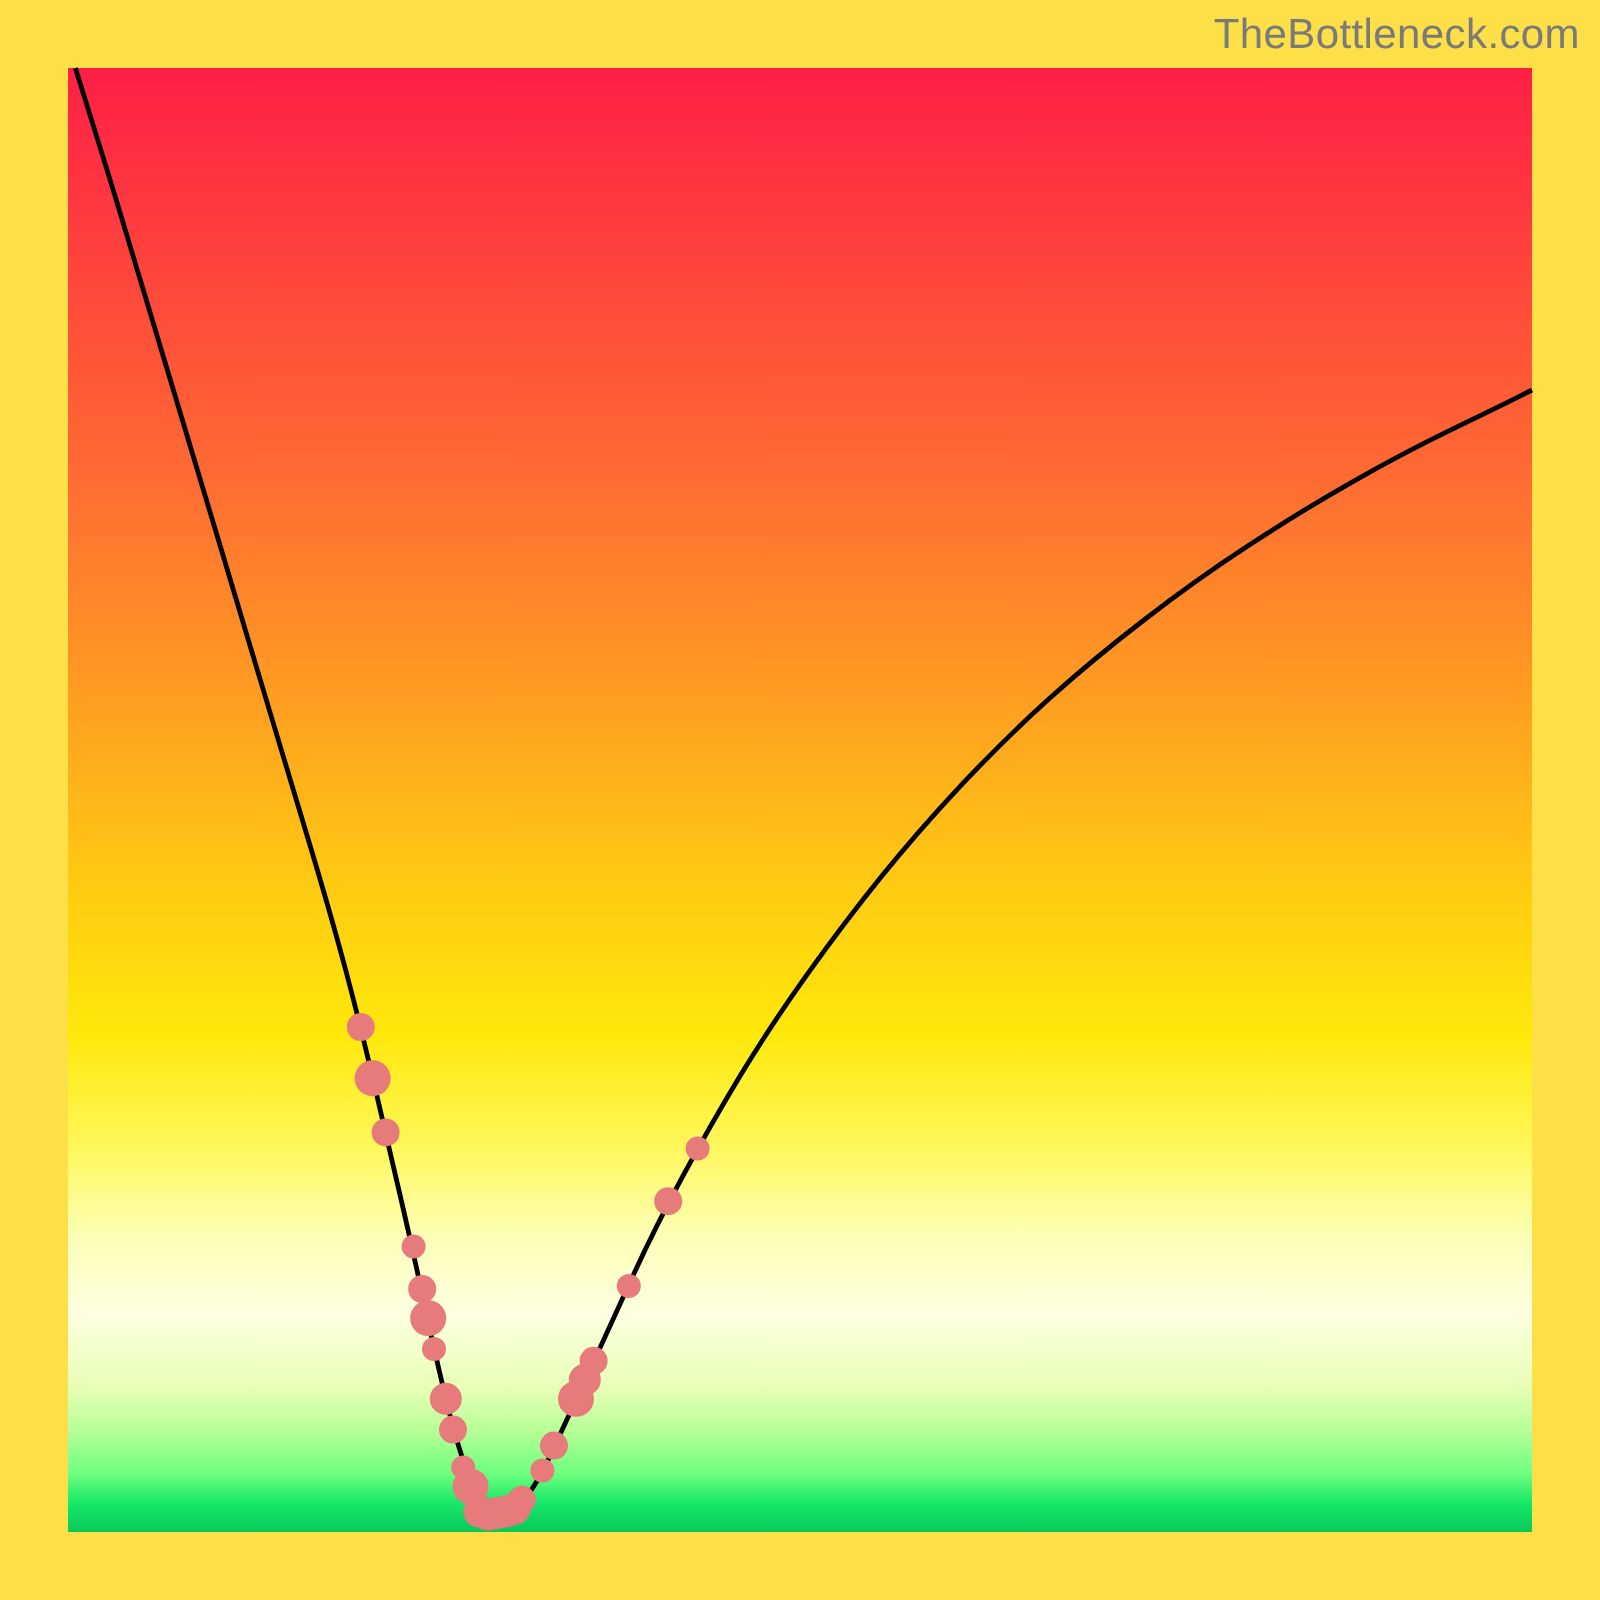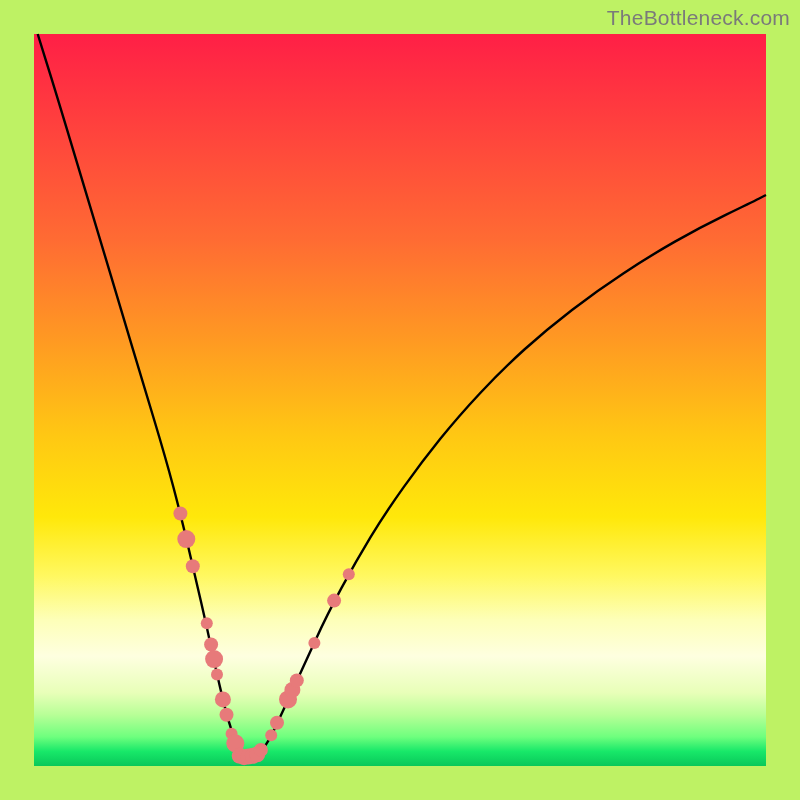--- a/index.html
+++ b/index.html
@@ -10,21 +10,21 @@
     background: #000;
     overflow: hidden;
     font-family: Arial, Helvetica, sans-serif;
   }
   .frame {
     position: absolute;
     left: 0;
     top: 0;
     width: 800px;
     height: 800px;
-    background: #bef264;
+    background: #fde047;
   }
   .plot {
     position: absolute;
     left: 34px;
     top: 34px;
     width: 732px;
     height: 732px;
     
     background: linear-gradient(
       to bottom,

